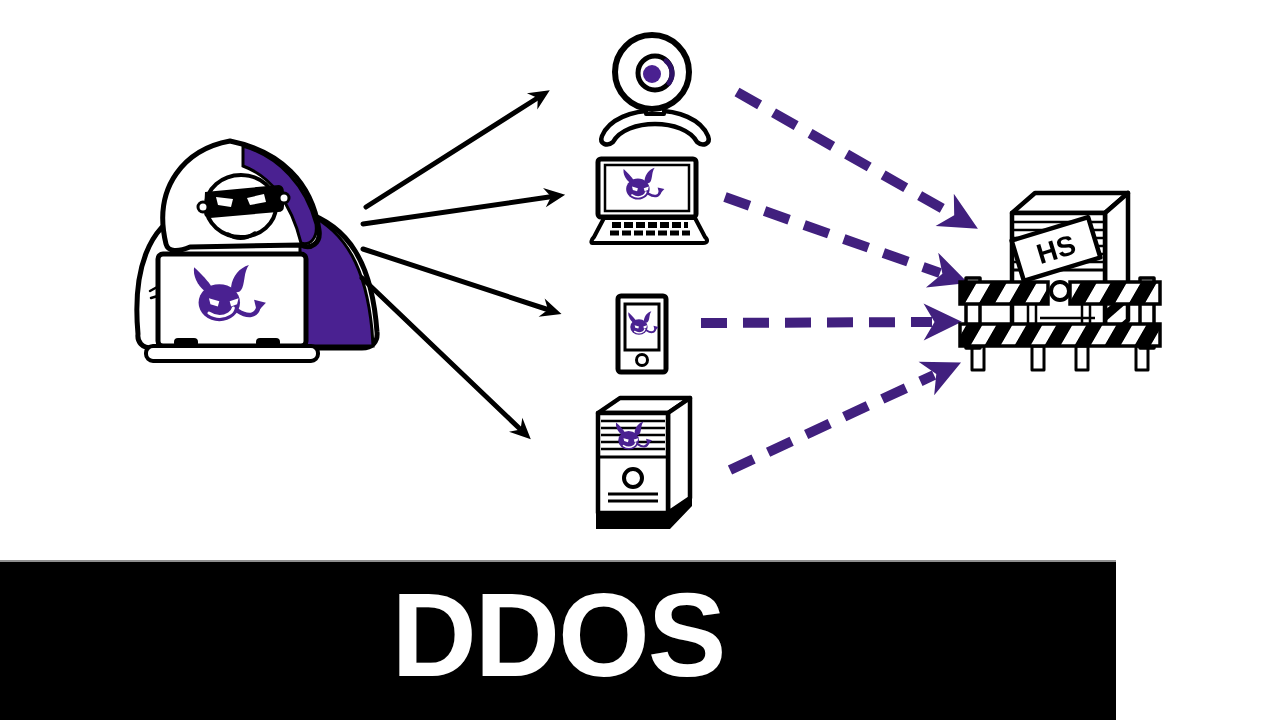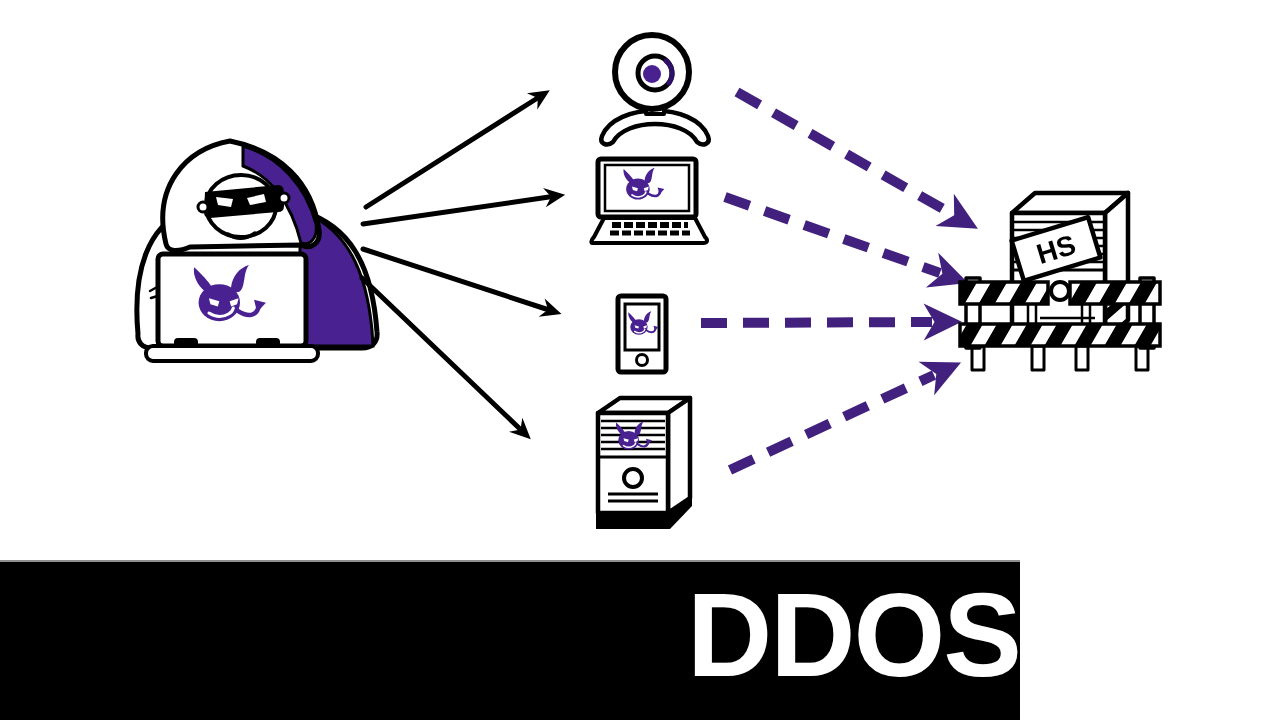--- a/index.html
+++ b/index.html
@@ -7,23 +7,23 @@
   svg{display:block;}
   .outline{fill:#fff;stroke:var(--line-black,#000);stroke-linejoin:round;stroke-linecap:round;}
   .black{fill:var(--line-black,#000);}
   .ink{stroke:var(--line-black,#000);}
   .nofill{fill:none;}
   .pfill{fill:var(--devil-purple,#4A2191);}
   .pstroke{stroke:var(--devil-purple,#4A2191);}
   .afill{fill:var(--purple,#41207E);}
   .astroke{stroke:var(--purple,#41207E);}
   .banner{
-    position:absolute;left:0;top:560px;width:1020px;height:160px;
+    position:absolute;left:0;top:560px;width:1116px;height:160px;
     background:var(--banner-bg,#000);border-top:2px solid #8f8f8f;box-sizing:border-box;
-    display:flex;align-items:center;justify-content:flex-end;
+    display:flex;align-items:center;justify-content:center;
   }
   .banner-title{
     color:var(--banner-text,#fff);
     font-family:"Liberation Sans", sans-serif;
     font-weight:bold;font-size:118px;letter-spacing:-2px;line-height:1;
     transform:translateY(-6px);
   }
 </style>
 </head>
 <body>

